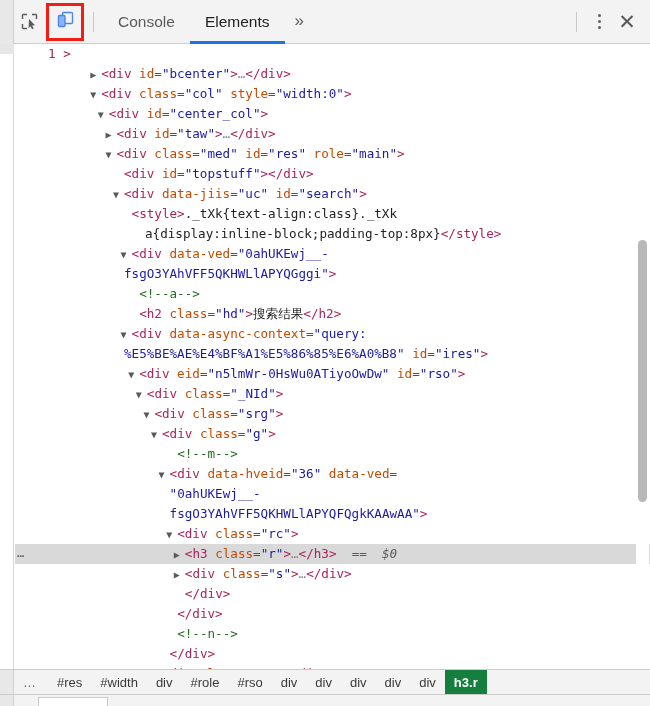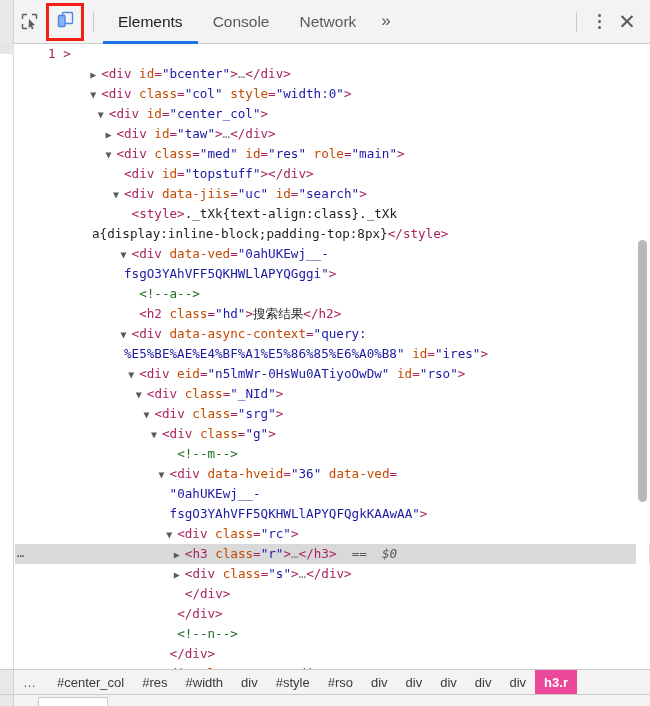--- a/index.html
+++ b/index.html
@@ -246,21 +246,21 @@
     align-items: center;
     justify-content: center;
     padding: 0 9px;
     font-size: 13px;
     color: #3a3a3a;
     white-space: nowrap;
     flex: 0 0 auto;
   }
   .crumb.first { color: #6a6a6a; letter-spacing: 1px; padding: 0 11px 0 9px; }
   .crumb.active {
-    background: #ec4899;
+    background: #15803d;
     color: #ffffff;
     font-weight: bold;
   }
 
   
   .bottom-strip {
     position: absolute;
     left: 0;
     top: 695px;
     width: 650px;
@@ -309,28 +309,25 @@
         <rect x="6.5" y="2.5" width="10" height="11" rx="1" stroke="#4a86e8" stroke-width="1.4" fill="none"></rect>
         <rect x="2.5" y="5.5" width="6.5" height="11" rx="1" fill="#8ab4f8" stroke="#4a86e8" stroke-width="1.4"></rect>
       </svg>
     </span>
     <span class="red-highlight"></span>
   </div>
 
   <div class="toolbar-divider"></div>
 
   <div class="tabs">
+    <div class="tab">
+      <span>Console</span>
+    </div>
     <div class="tab selected">
       <span>Elements</span>
-    </div>
-    <div class="tab">
-      <span>Console</span>
-    </div>
-    <div class="tab">
-      <span>Network</span>
     </div>
     <div class="tab-more">»</div>
   </div>
 
   <div class="toolbar-spacer"></div>
 
   <div class="toolbar-divider"></div>
 
   <div class="kebab">
     <i></i>
@@ -349,21 +346,21 @@
   <div class="tree-scroll" id="tree-rows">
       <div class="row partial-top"><span class="rowtext" style="padding-left: 22px;"><span class="arrow"> </span><span class="tok-punct">1 &gt;</span></span></div>
       <div class="row"><span class="rowtext" style="padding-left: 75.2px;"><span class="arrow">▶</span><span class="tok-punct">&lt;</span><span class="tok-tag">div</span><span class="tok-attr"> id</span><span class="tok-punct">=</span><span class="tok-val">"bcenter"</span><span class="tok-punct">&gt;</span><span class="tok-ellip">…</span><span class="tok-punct">&lt;/</span><span class="tok-tag">div</span><span class="tok-punct">&gt;</span></span></div>
       <div class="row"><span class="rowtext" style="padding-left: 75.2px;"><span class="arrow">▼</span><span class="tok-punct">&lt;</span><span class="tok-tag">div</span><span class="tok-attr"> class</span><span class="tok-punct">=</span><span class="tok-val">"col"</span><span class="tok-attr"> style</span><span class="tok-punct">=</span><span class="tok-val">"width:0"</span><span class="tok-punct">&gt;</span></span></div>
       <div class="row"><span class="rowtext" style="padding-left: 82.8px;"><span class="arrow">▼</span><span class="tok-punct">&lt;</span><span class="tok-tag">div</span><span class="tok-attr"> id</span><span class="tok-punct">=</span><span class="tok-val">"center_col"</span><span class="tok-punct">&gt;</span></span></div>
       <div class="row"><span class="rowtext" style="padding-left: 90.4px;"><span class="arrow">▶</span><span class="tok-punct">&lt;</span><span class="tok-tag">div</span><span class="tok-attr"> id</span><span class="tok-punct">=</span><span class="tok-val">"taw"</span><span class="tok-punct">&gt;</span><span class="tok-ellip">…</span><span class="tok-punct">&lt;/</span><span class="tok-tag">div</span><span class="tok-punct">&gt;</span></span></div>
       <div class="row"><span class="rowtext" style="padding-left: 90.4px;"><span class="arrow">▼</span><span class="tok-punct">&lt;</span><span class="tok-tag">div</span><span class="tok-attr"> class</span><span class="tok-punct">=</span><span class="tok-val">"med"</span><span class="tok-attr"> id</span><span class="tok-punct">=</span><span class="tok-val">"res"</span><span class="tok-attr"> role</span><span class="tok-punct">=</span><span class="tok-val">"main"</span><span class="tok-punct">&gt;</span></span></div>
       <div class="row"><span class="rowtext" style="padding-left: 98px;"><span class="arrow"> </span><span class="tok-punct">&lt;</span><span class="tok-tag">div</span><span class="tok-attr"> id</span><span class="tok-punct">=</span><span class="tok-val">"topstuff"</span><span class="tok-punct">&gt;&lt;/</span><span class="tok-tag">div</span><span class="tok-punct">&gt;</span></span></div>
       <div class="row"><span class="rowtext" style="padding-left: 98px;"><span class="arrow">▼</span><span class="tok-punct">&lt;</span><span class="tok-tag">div</span><span class="tok-attr"> data-jiis</span><span class="tok-punct">=</span><span class="tok-val">"uc"</span><span class="tok-attr"> id</span><span class="tok-punct">=</span><span class="tok-val">"search"</span><span class="tok-punct">&gt;</span></span></div>
       <div class="row"><span class="rowtext" style="padding-left: 105.6px;"><span class="arrow"> </span><span class="tok-punct">&lt;</span><span class="tok-tag">style</span><span class="tok-punct">&gt;</span><span class="tok-text">._tXk{text-align:class}._tXk</span></span></div>
-      <div class="row"><span class="rowtext" style="padding-left: 66px; text-indent: 0px;"><span class="arrow"> </span><span class="tok-text">a{display:inline-block;padding-top:8px}</span><span class="tok-punct">&lt;/</span><span class="tok-tag">style</span><span class="tok-punct">&gt;</span></span></div>
+      <div class="row"><span class="rowtext" style="padding-left: 119px; text-indent: 0px;"><span class="arrow"> </span><span class="tok-text">a{display:inline-block;padding-top:8px}</span><span class="tok-punct">&lt;/</span><span class="tok-tag">style</span><span class="tok-punct">&gt;</span></span></div>
       <div class="row"><span class="rowtext" style="padding-left: 105.6px;"><span class="arrow">▼</span><span class="tok-punct">&lt;</span><span class="tok-tag">div</span><span class="tok-attr"> data-ved</span><span class="tok-punct">=</span><span class="tok-val">"0ahUKEwj__-</span></span></div>
       <div class="row"><span class="rowtext" style="padding-left: 98px; text-indent: 0px;"><span class="arrow"> </span><span class="tok-val">fsgO3YAhVFF5QKHWLlAPYQGggi"</span><span class="tok-punct">&gt;</span></span></div>
       <div class="row"><span class="rowtext" style="padding-left: 113.2px;"><span class="arrow"> </span><span class="tok-comment">&lt;!--a--&gt;</span></span></div>
       <div class="row"><span class="rowtext" style="padding-left: 113.2px;"><span class="arrow"> </span><span class="tok-punct">&lt;</span><span class="tok-tag">h2</span><span class="tok-attr"> class</span><span class="tok-punct">=</span><span class="tok-val">"hd"</span><span class="tok-punct">&gt;</span><span class="tok-text">搜索结果</span><span class="tok-punct">&lt;/</span><span class="tok-tag">h2</span><span class="tok-punct">&gt;</span></span></div>
       <div class="row"><span class="rowtext" style="padding-left: 105.6px;"><span class="arrow">▼</span><span class="tok-punct">&lt;</span><span class="tok-tag">div</span><span class="tok-attr"> data-async-context</span><span class="tok-punct">=</span><span class="tok-val">"query:</span></span></div>
       <div class="row"><span class="rowtext" style="padding-left: 98px; text-indent: 0px;"><span class="arrow"> </span><span class="tok-val">%E5%BE%AE%E4%BF%A1%E5%86%85%E6%A0%B8"</span><span class="tok-attr"> id</span><span class="tok-punct">=</span><span class="tok-val">"ires"</span><span class="tok-punct">&gt;</span></span></div>
       <div class="row"><span class="rowtext" style="padding-left: 113.2px;"><span class="arrow">▼</span><span class="tok-punct">&lt;</span><span class="tok-tag">div</span><span class="tok-attr"> eid</span><span class="tok-punct">=</span><span class="tok-val">"n5lmWr-0HsWu0ATiyoOwDw"</span><span class="tok-attr"> id</span><span class="tok-punct">=</span><span class="tok-val">"rso"</span><span class="tok-punct">&gt;</span></span></div>
       <div class="row"><span class="rowtext" style="padding-left: 120.8px;"><span class="arrow">▼</span><span class="tok-punct">&lt;</span><span class="tok-tag">div</span><span class="tok-attr"> class</span><span class="tok-punct">=</span><span class="tok-val">"_NId"</span><span class="tok-punct">&gt;</span></span></div>
       <div class="row"><span class="rowtext" style="padding-left: 128.4px;"><span class="arrow">▼</span><span class="tok-punct">&lt;</span><span class="tok-tag">div</span><span class="tok-attr"> class</span><span class="tok-punct">=</span><span class="tok-val">"srg"</span><span class="tok-punct">&gt;</span></span></div>
       <div class="row"><span class="rowtext" style="padding-left: 136px;"><span class="arrow">▼</span><span class="tok-punct">&lt;</span><span class="tok-tag">div</span><span class="tok-attr"> class</span><span class="tok-punct">=</span><span class="tok-val">"g"</span><span class="tok-punct">&gt;</span></span></div>
@@ -385,33 +382,30 @@
     <div class="vthumb" id="vthumb" style="top: 196px; height: 262px;"></div>
   </div>
 </div>
 
 <div class="crumbs" id="crumbs">
   <div class="crumb-gutter"></div>
 <div class="crumb first">
       <span>…</span>
     </div>
     <div class="crumb">
-      <span>#center_col</span>
-    </div>
-    <div class="crumb">
       <span>#res</span>
     </div>
     <div class="crumb">
       <span>#width</span>
     </div>
     <div class="crumb">
       <span>div</span>
     </div>
     <div class="crumb">
-      <span>#style</span>
+      <span>#role</span>
     </div>
     <div class="crumb">
       <span>#rso</span>
     </div>
     <div class="crumb">
       <span>div</span>
     </div>
     <div class="crumb">
       <span>div</span>
     </div>

